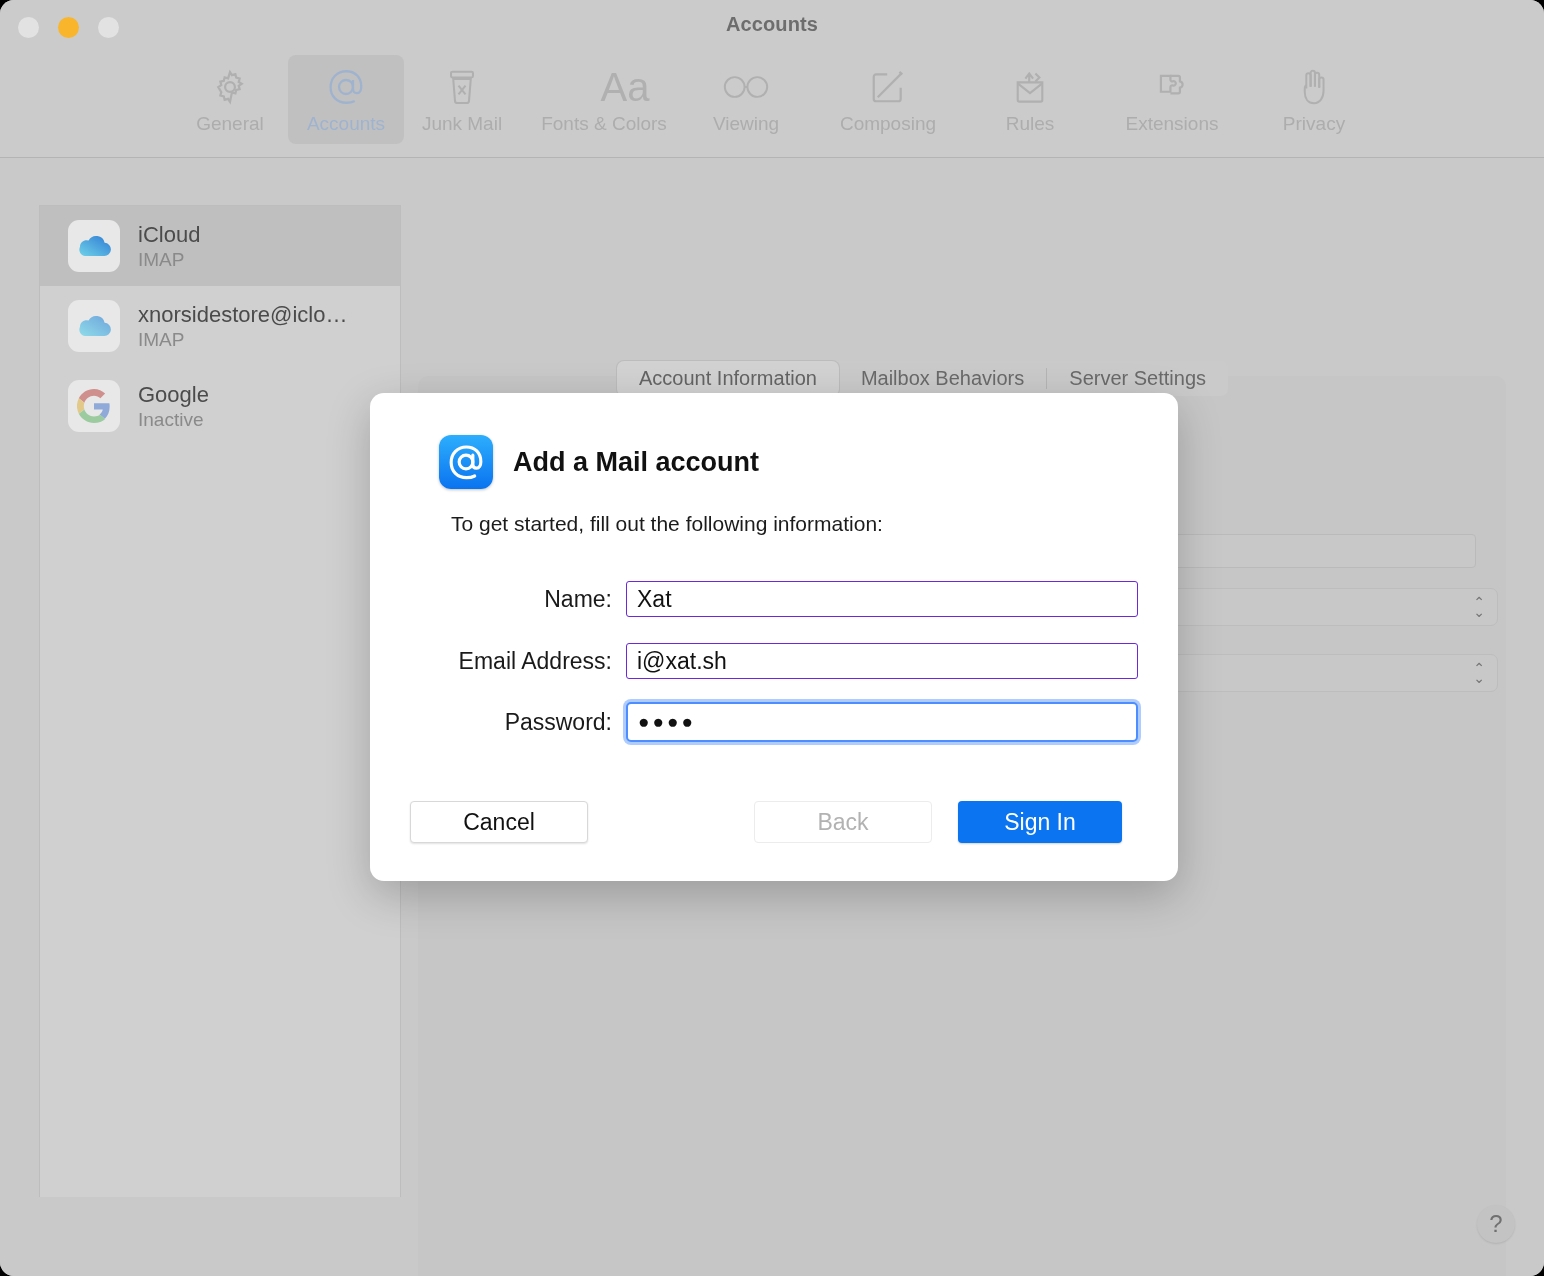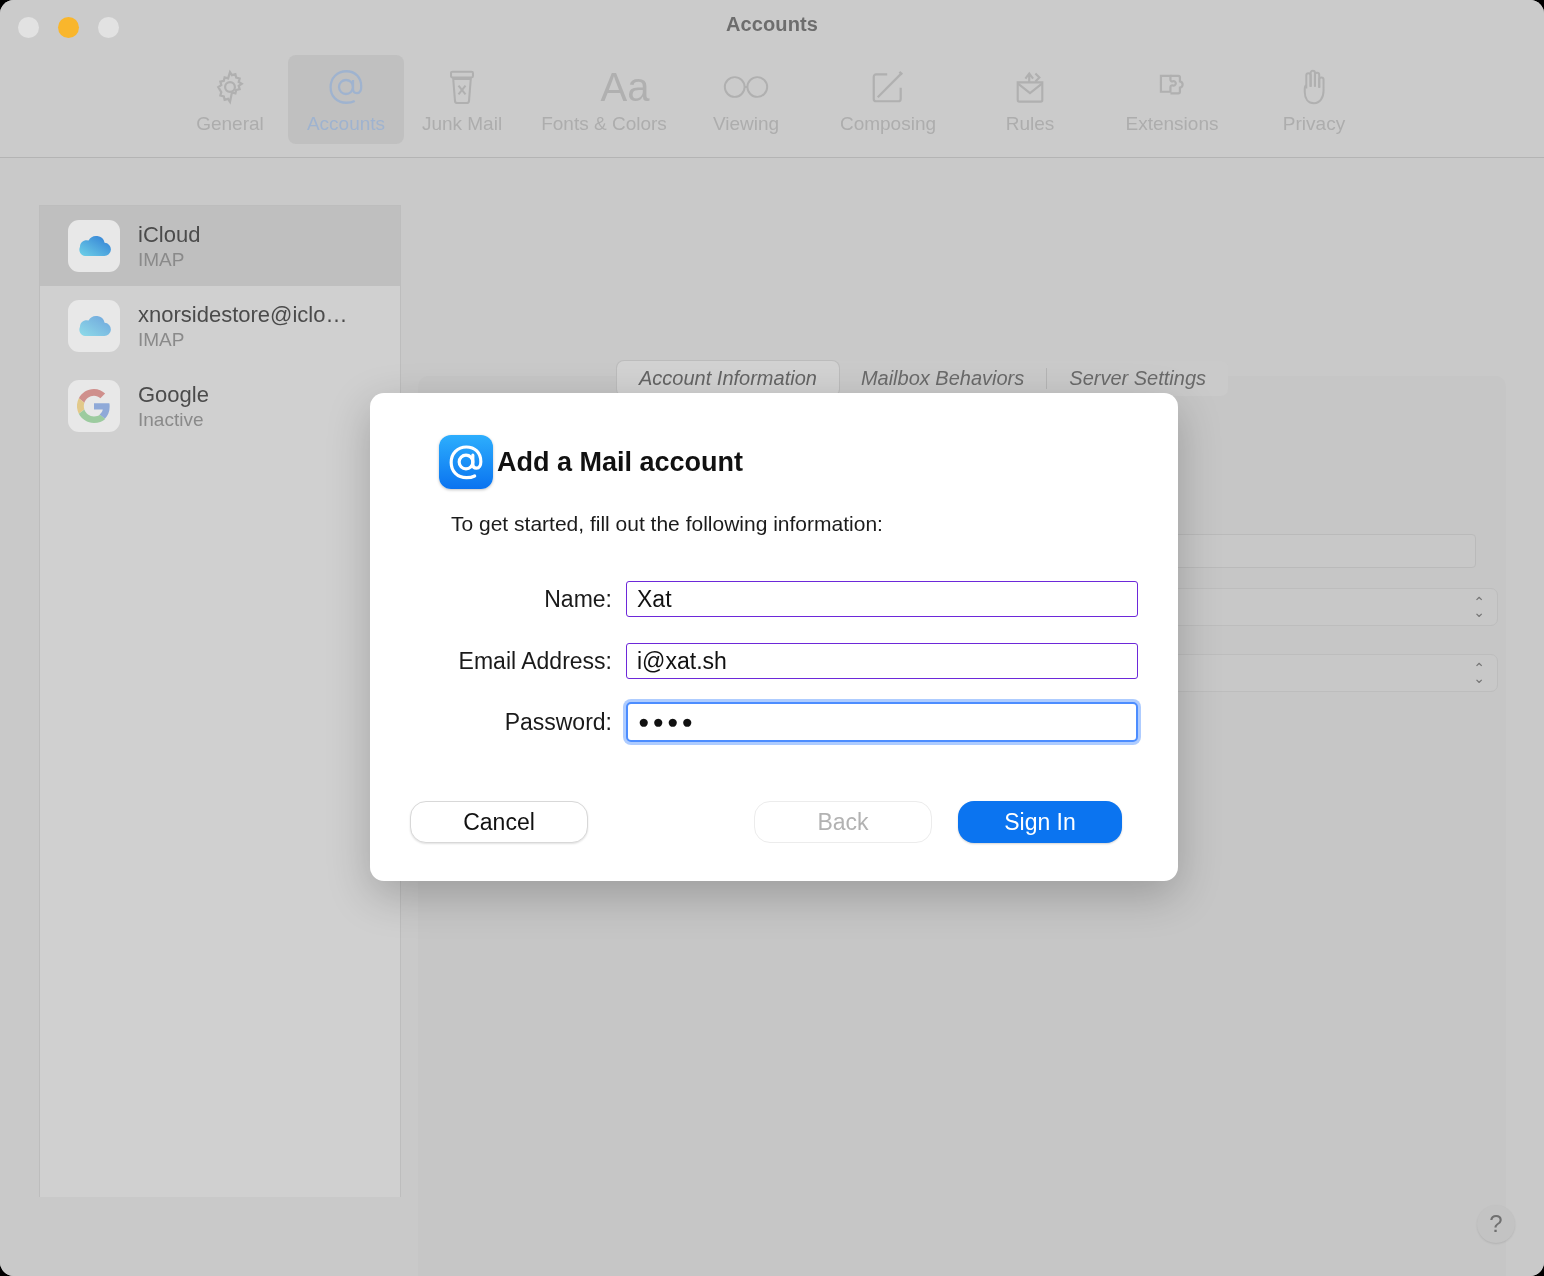--- a/index.html
+++ b/index.html
@@ -118,21 +118,20 @@
     background: #c6c6c6;
     border-radius: 10px;
   }
 
   #tabbar {
     position: absolute; left: 617px; top: 203px;
     height: 35px;
     display: flex; align-items: stretch;
     background: #cacaca;
     border-radius: 7px;
-    font-style: italic;
   }
   .tab {
     display: flex; align-items: center;
     padding: 0 22px;
     font-size: 20px; color: #6a6a6a;
     white-space: nowrap;
     position: relative;
   }
   .tab.active {
     background: #d2d2d2;
@@ -218,21 +217,21 @@
     position: absolute;
     left: 370px; top: 393px;
     width: 808px; height: 488px;
     background: #ffffff;
     border-radius: 14px;
     box-shadow: 0 14px 44px rgba(0,0,0,0.22);
     overflow: hidden;
   }
   #dlg-head {
     position: absolute; left: 42px; top: 42px;
-    display: flex; align-items: center; gap: 4px; padding-left: 27px;
+    display: flex; align-items: center; gap: 20px; padding-left: 27px;
   }
   #at-icon {
     width: 54px; height: 54px; border-radius: 12px;
     background: linear-gradient(180deg,#2daefd 0%,#0a73f0 100%);
     display: flex; align-items: center; justify-content: center;
     box-shadow: 0 1px 3px rgba(0,0,0,0.25);
   }
   #dlg-title { font-size: 27px; font-weight: bold; color: #111; }
   #dlg-subtitle {
     position: absolute; left: 40px; top: 119px;
@@ -266,21 +265,21 @@
   }
   .dots { letter-spacing: 3px; font-size: 19px; color: #111; }
 
   #dlg-buttons {
     position: absolute; left: 40px; top: 408px;
     width: 730px; height: 42px;
   }
   .btn {
     position: absolute; top: 0;
     height: 42px;
-    border-radius: 16px;
+    border-radius: 4px;
     display: flex; align-items: center; justify-content: center;
     font-size: 23px;
   }
   .btn.cancel {
     left: 0; width: 178px;
     background: #fff; color: #111;
     border: 1px solid #d8d8d8;
     box-shadow: 0 1px 2px rgba(0,0,0,0.12);
   }
   .btn.back {

